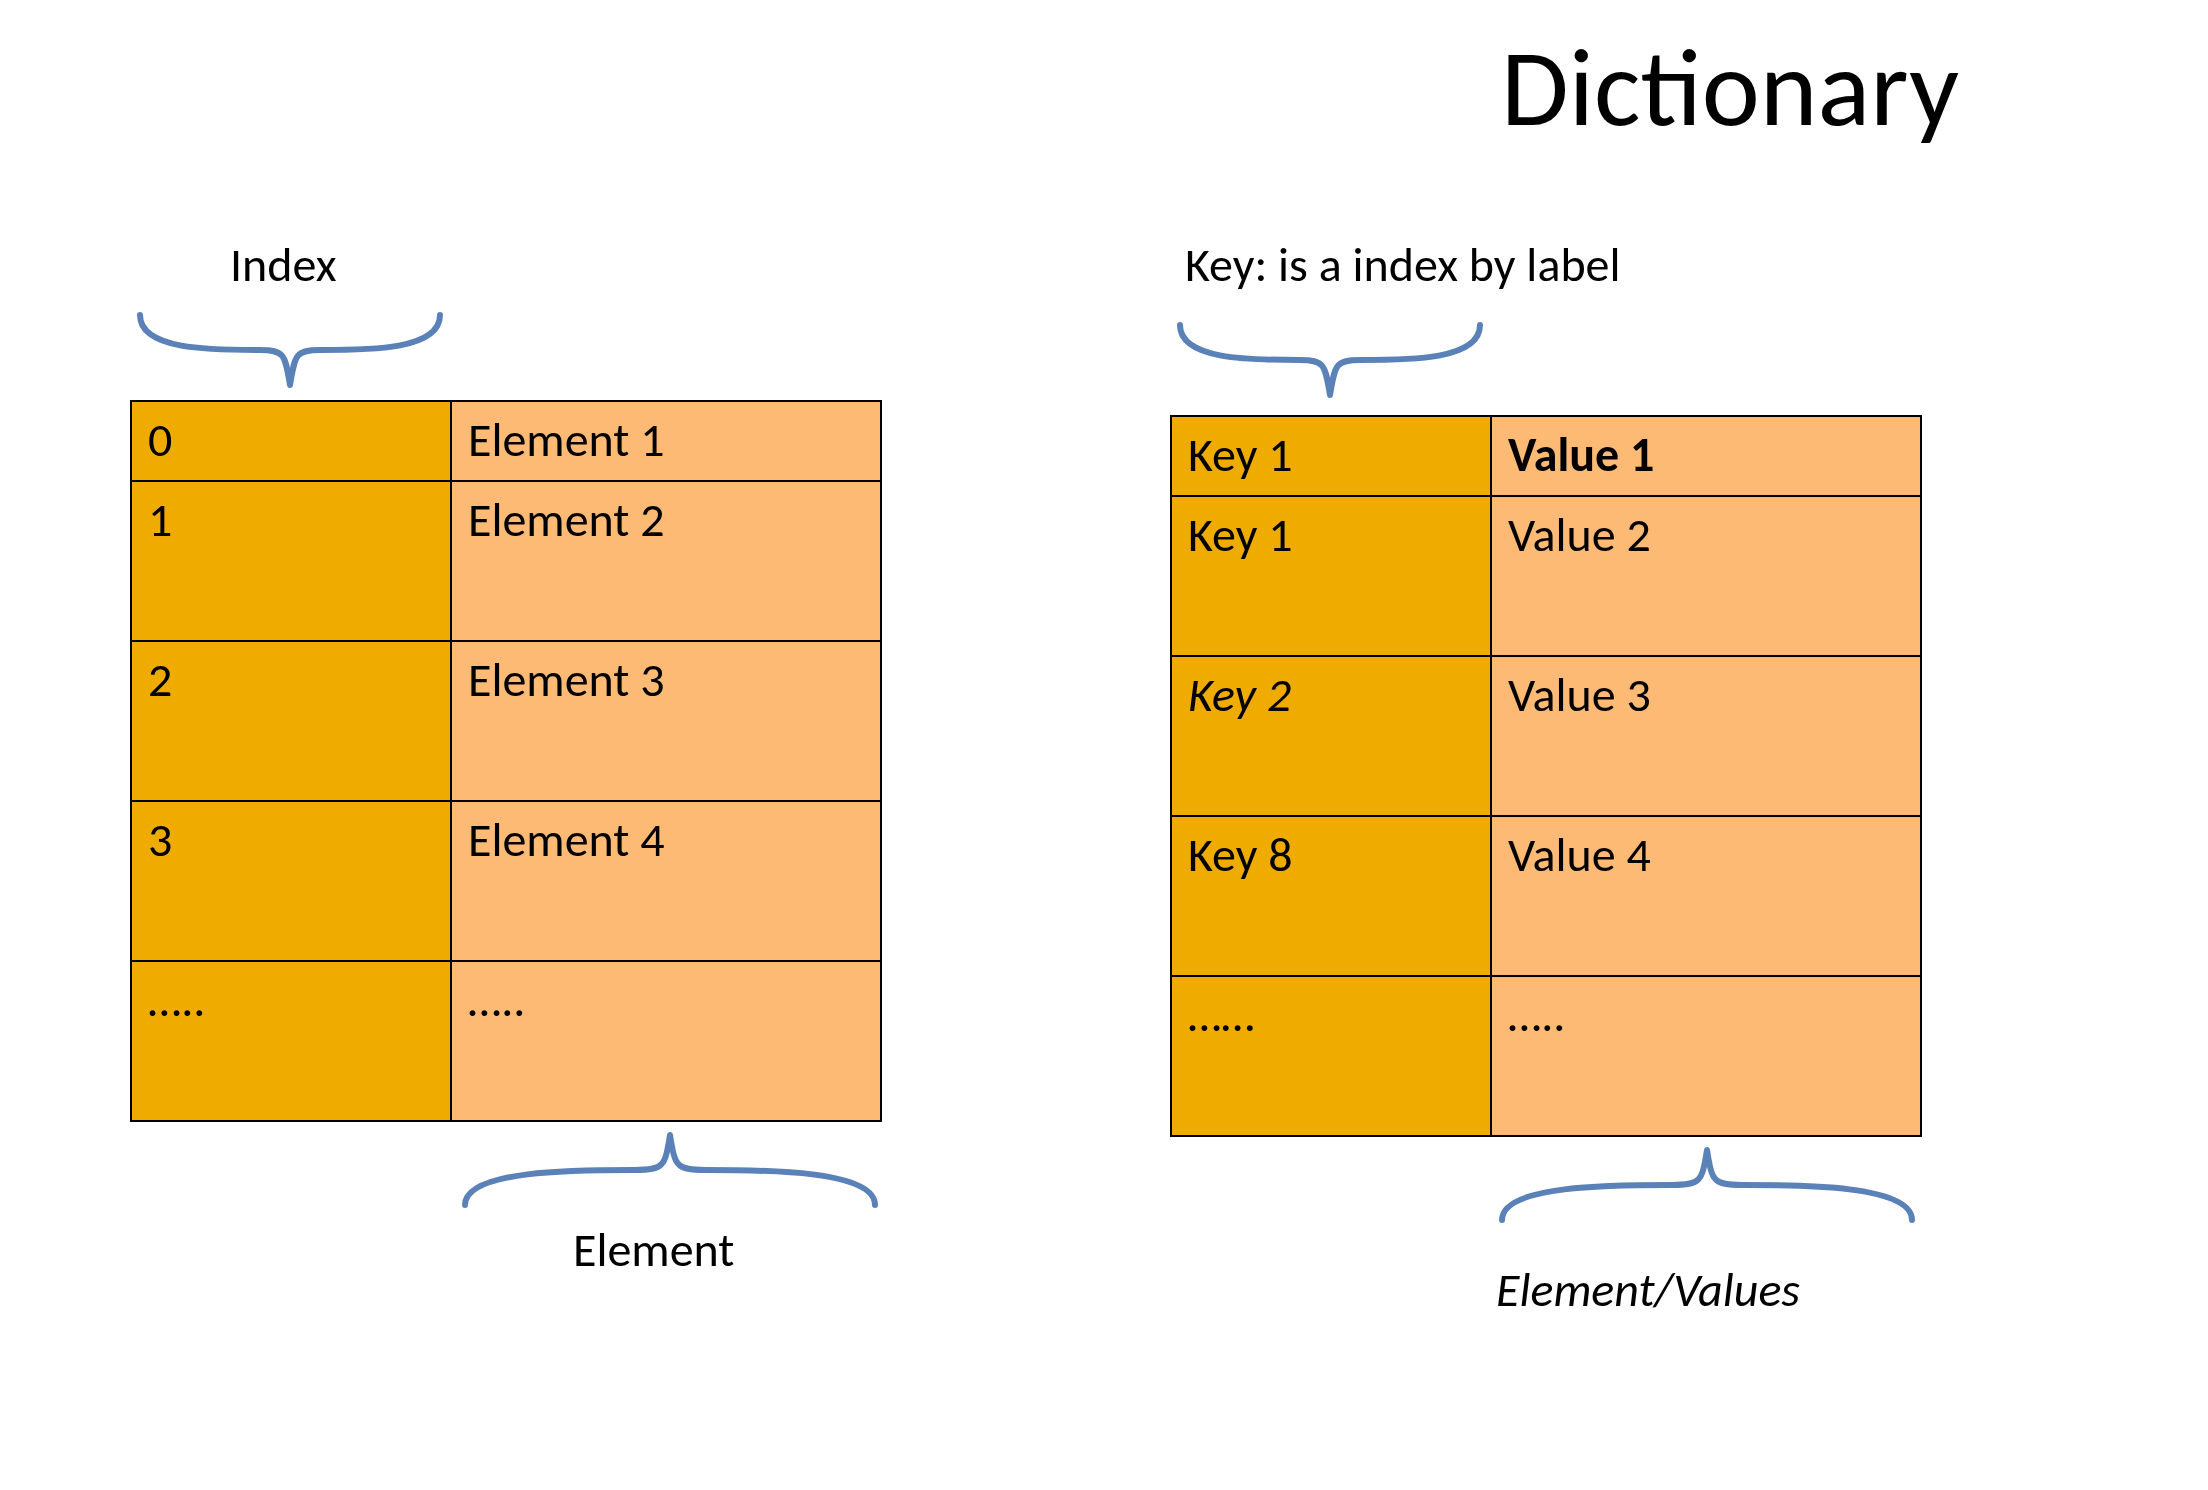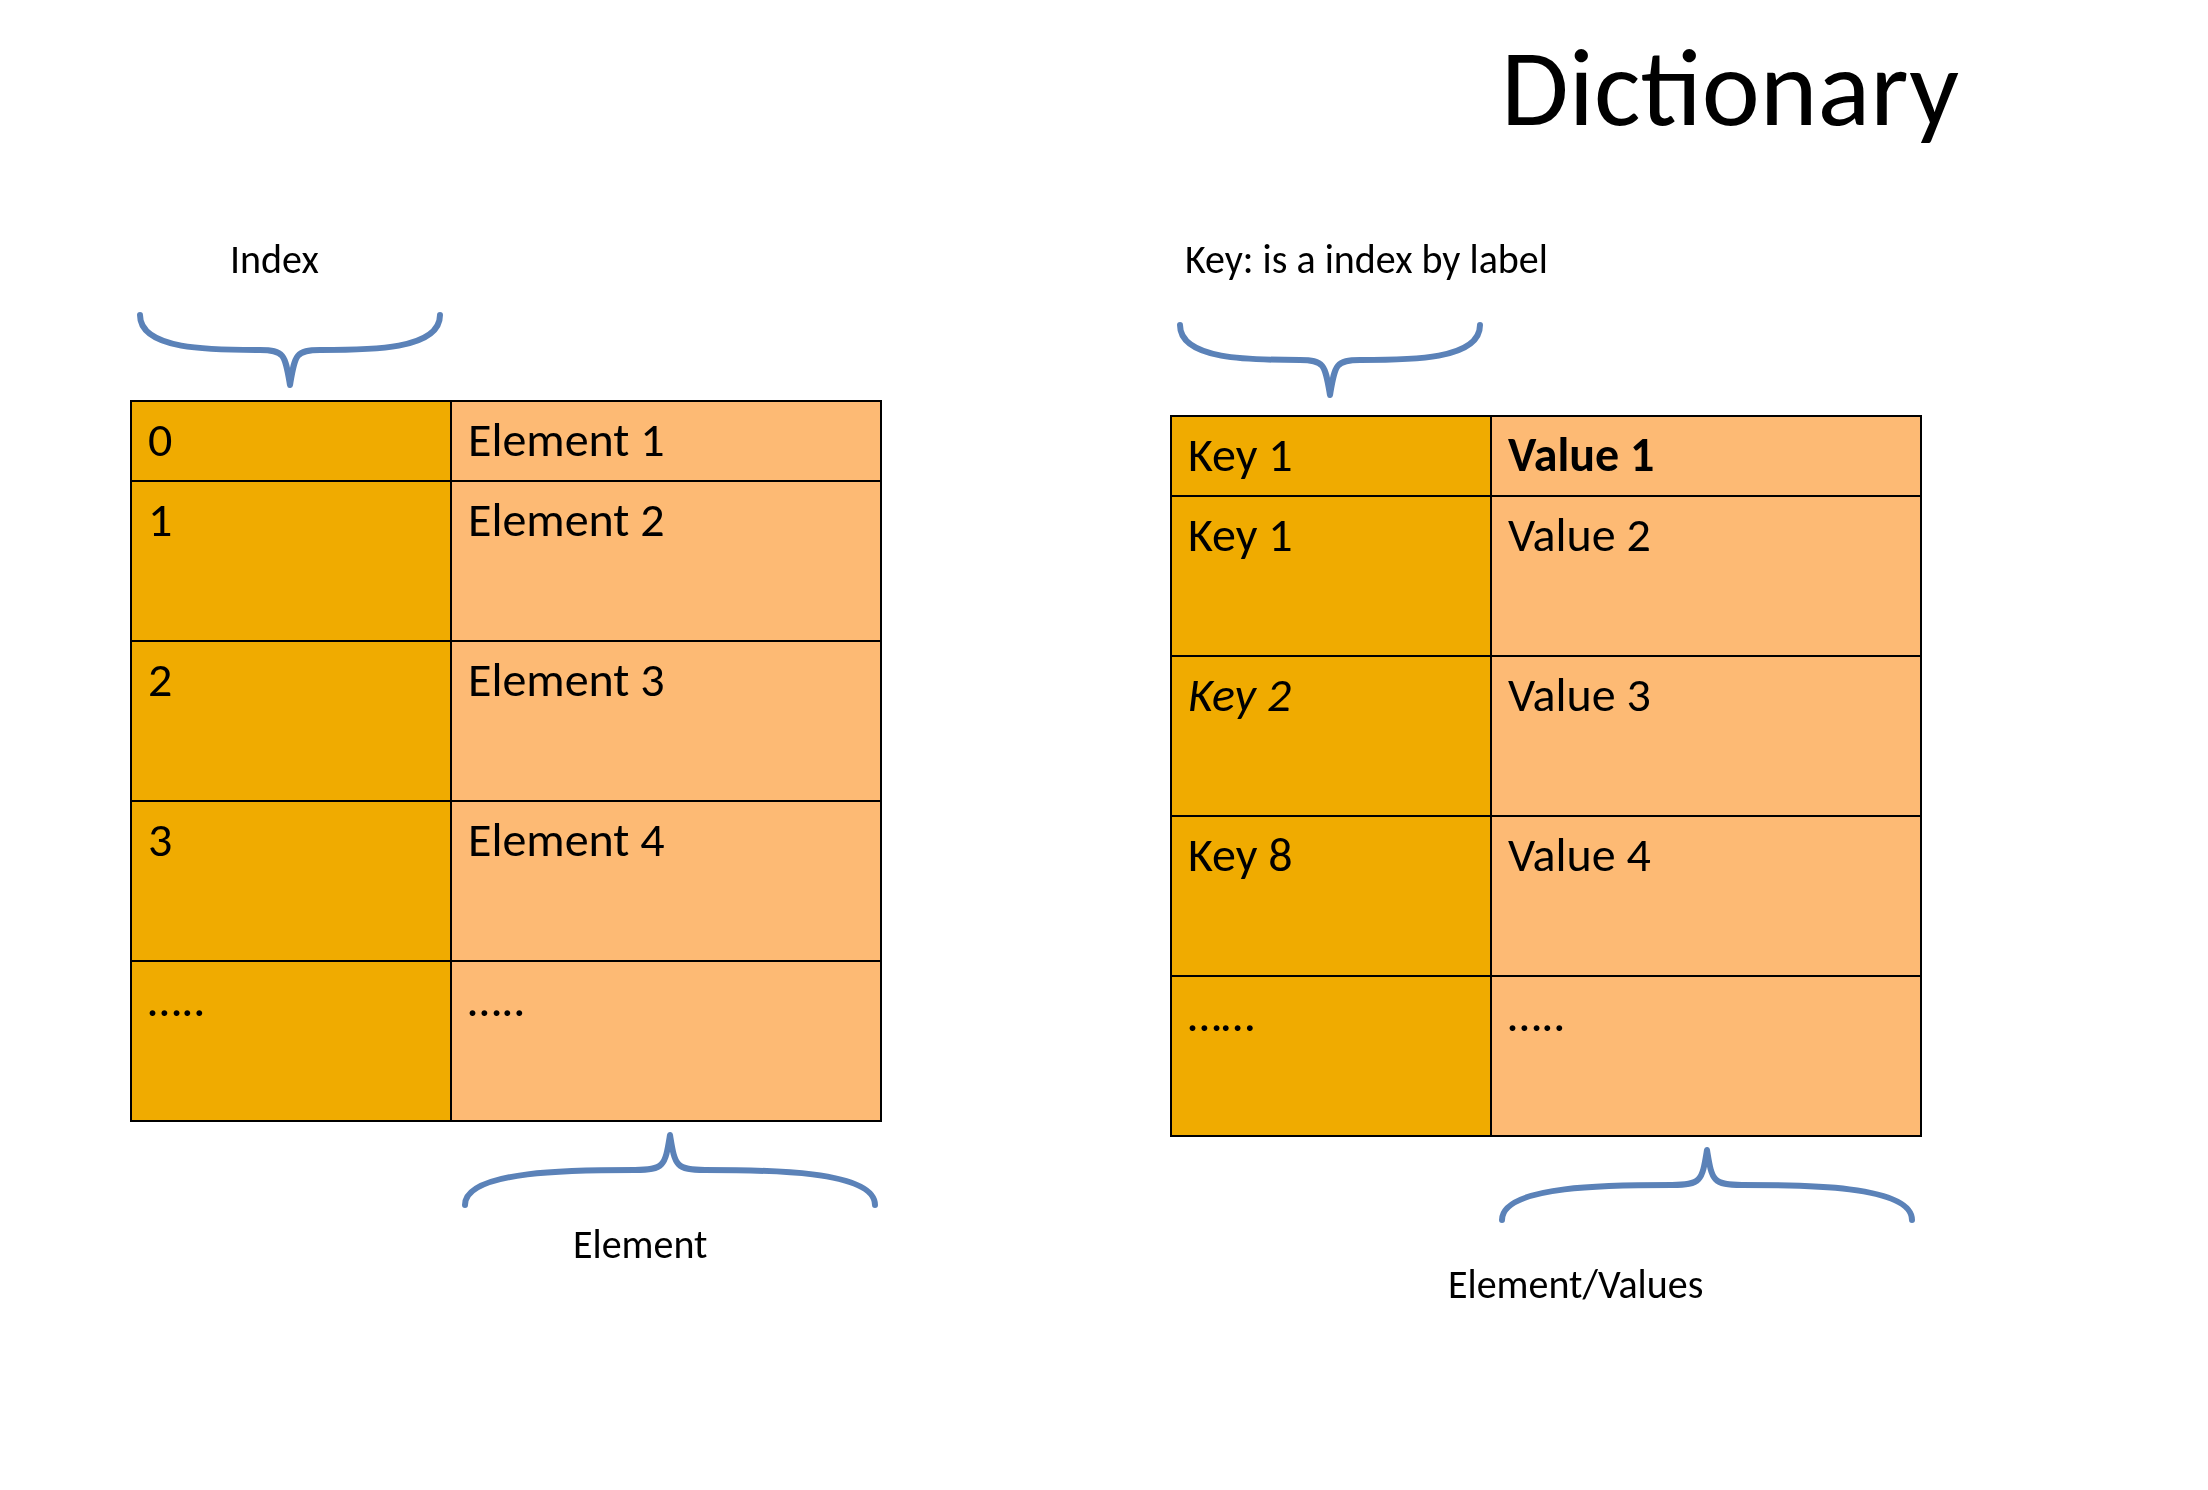--- a/index.html
+++ b/index.html
@@ -17,21 +17,21 @@
     height: 1490px;
   }
   .title {
     position: absolute;
     font-size: 110px;
     font-weight: 400;
     text-align: center;
   }
   .sublabel {
     position: absolute;
-    font-size: 40px;
+    font-size: 48px;
   }
   .table {
     position: absolute;
     border-collapse: collapse;
   }
   .table td {
     border: 2px solid #000;
     font-size: 48px;
     padding: 8px 16px;
     vertical-align: top;
@@ -127,15 +127,15 @@
           <td class="col-key" style="height: 160px;">……</td>
           <td class="col-val" style="height: 160px;">…..</td>
         </tr>
       </tbody>
   </table>
 
   <svg class="brace" style="left:1492px; top:1140px;" width="430" height="90">
     <path d="M10 80 C10 45, 120 45, 180 45 C210 45, 210 40, 215 10 C220 40, 220 45, 250 45 C310 45, 420 45, 420 80"></path>
   </svg>
 
-  <div class="sublabel" style="left:1448px; top:1260px;">Element/Values</div>
+  <div class="sublabel" style="left:1496px; top:1260px;font-style:italic;">Element/Values</div>
 
 </div>
 
 </body></html>

